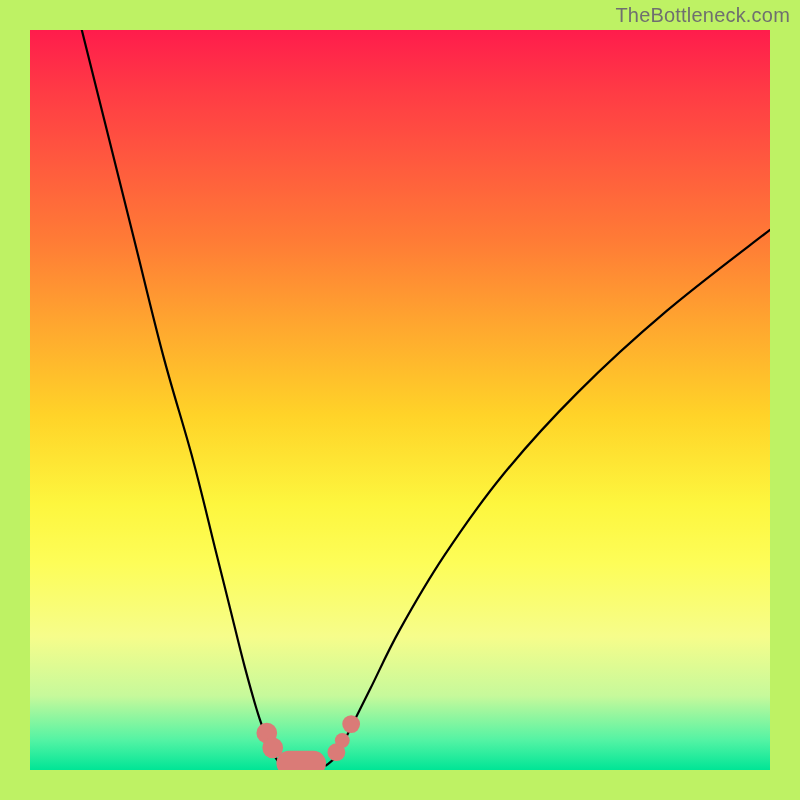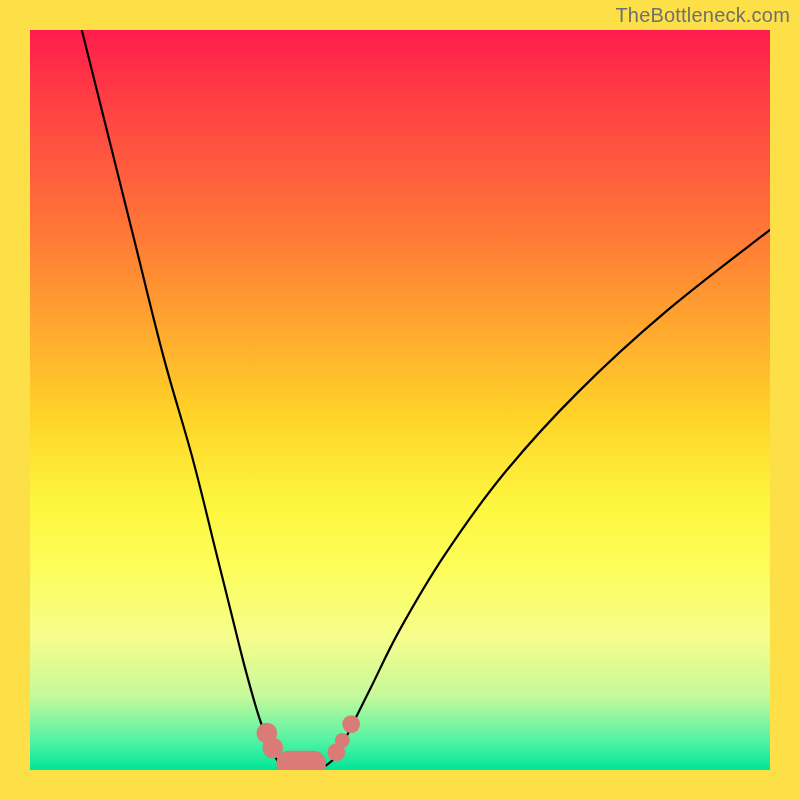--- a/index.html
+++ b/index.html
@@ -8,21 +8,21 @@
     width: 800px;
     height: 800px;
     background: #000;
     font-family: Arial, Helvetica, sans-serif;
     overflow: hidden;
   }
   .stage {
     position: relative;
     width: 800px;
     height: 800px;
-    background: #fde047;
+    background: #bef264;
   }
   .plot {
     position: absolute;
     left: 30px;
     top: 30px;
     width: 740px;
     height: 740px;
     background: linear-gradient(
       to bottom,
       #ff1c4c 0%,

